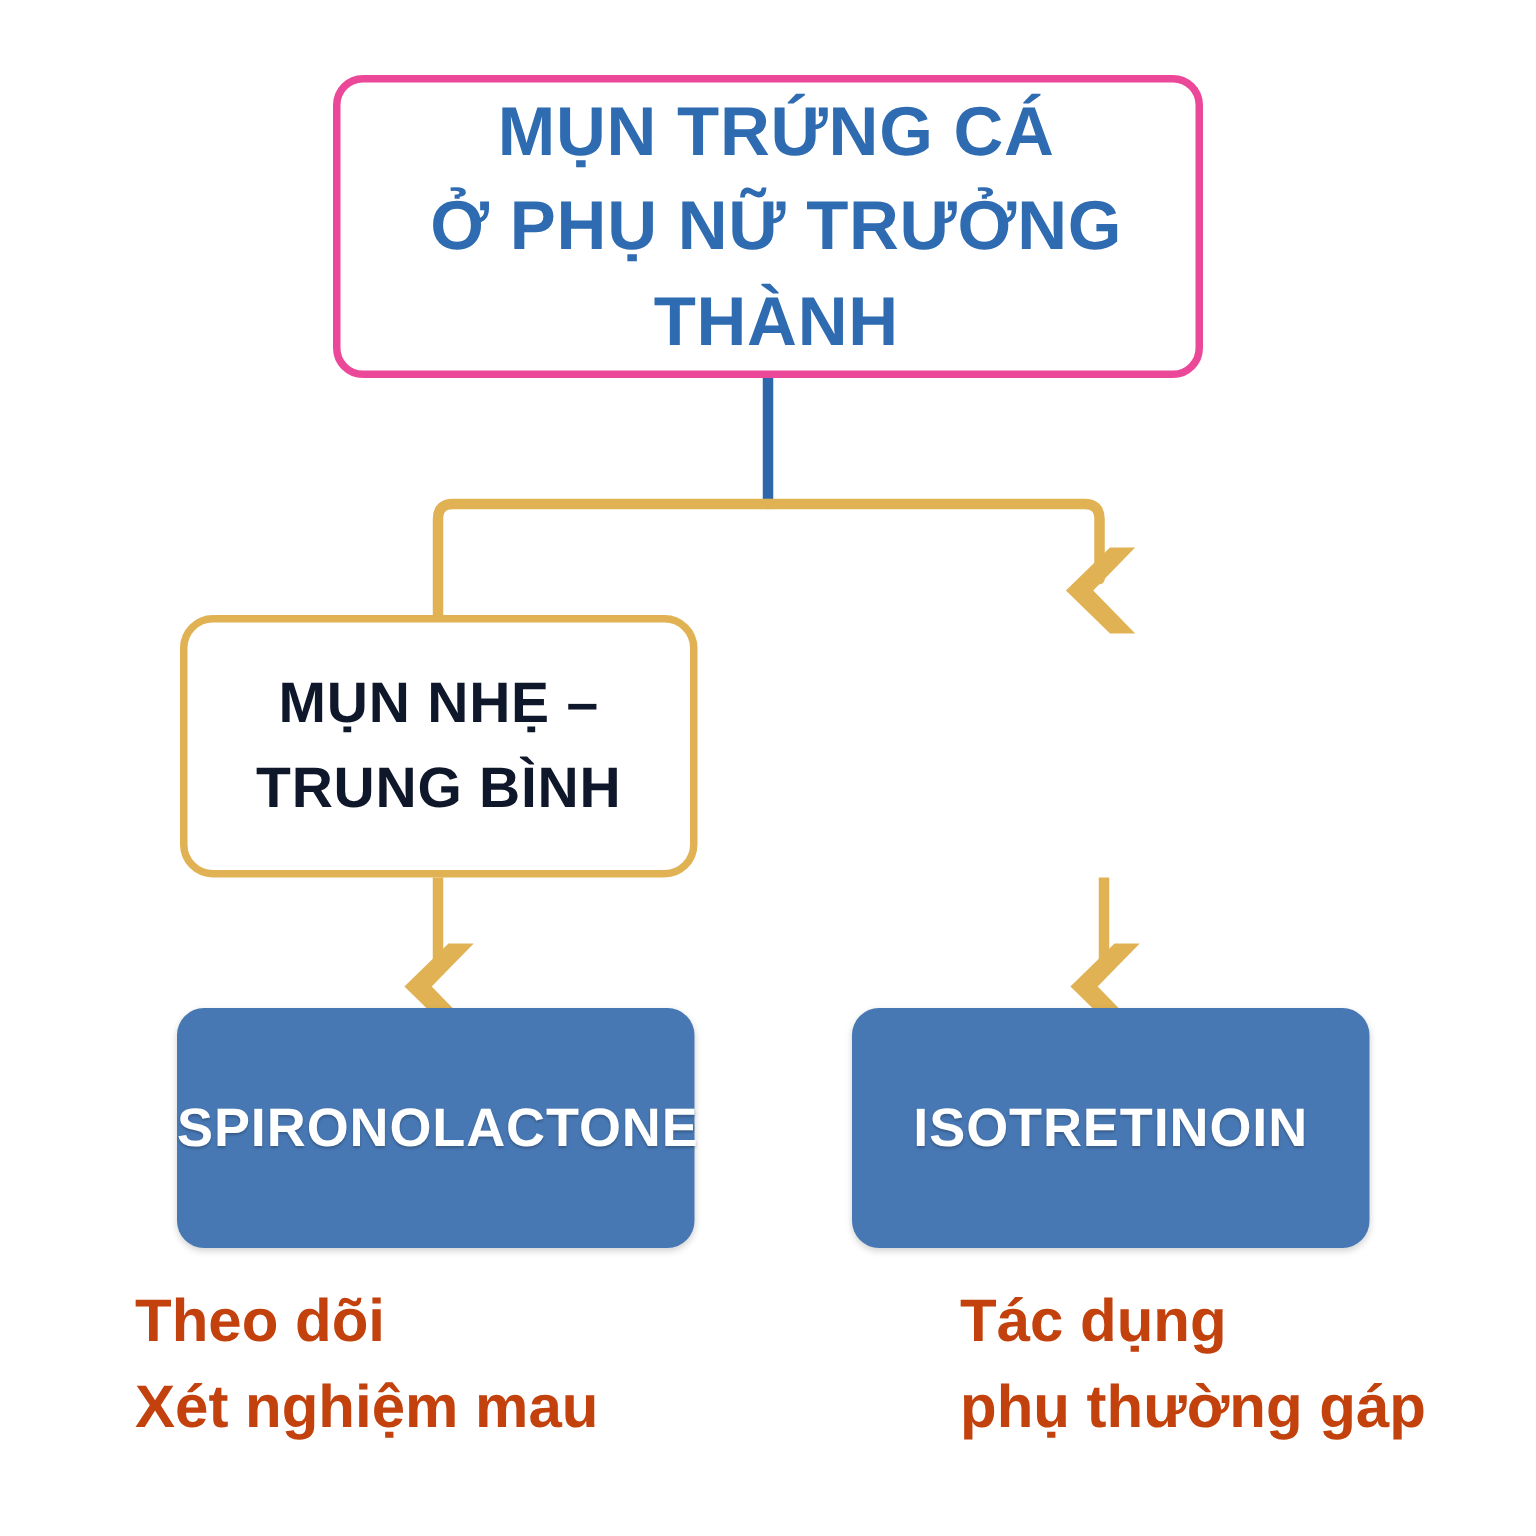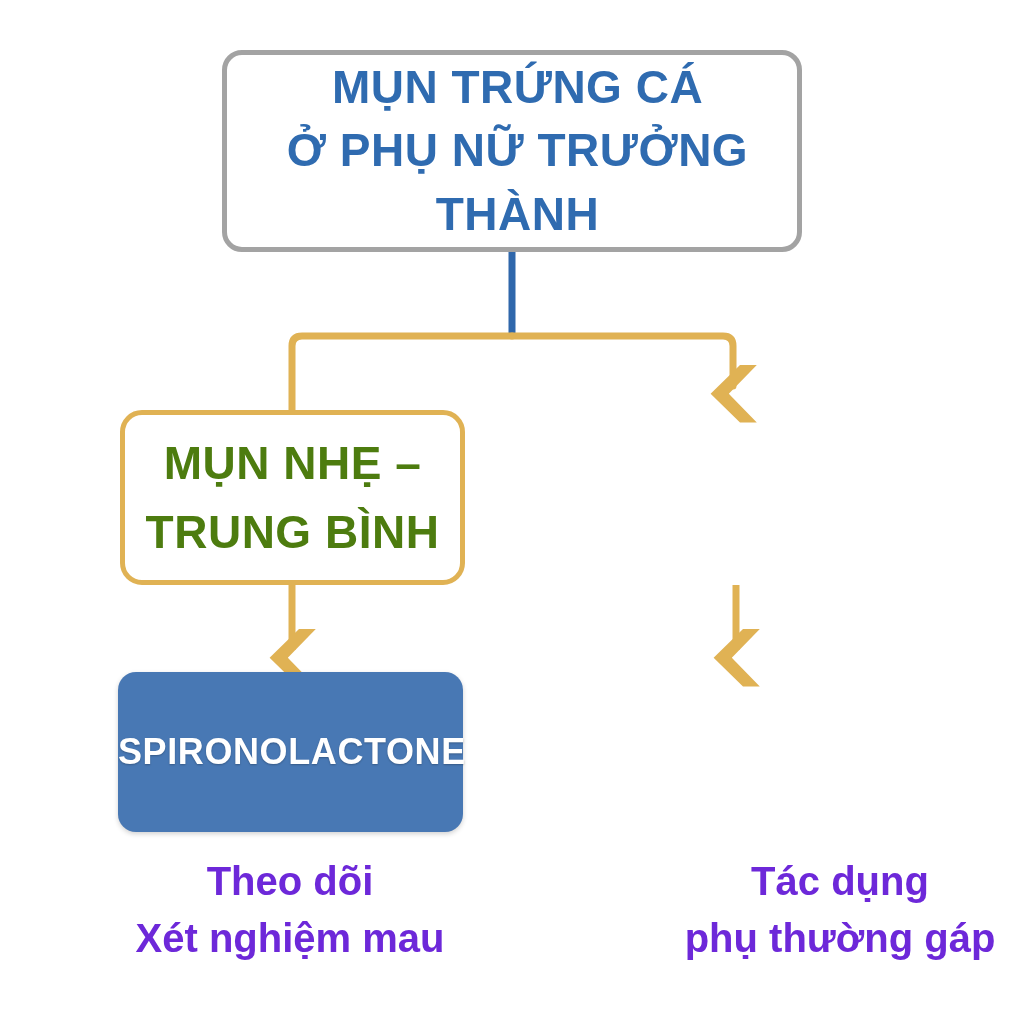--- a/index.html
+++ b/index.html
@@ -41,21 +41,21 @@
     width: 100%;
     white-space: pre-line;
   }
 
   
   #node-root {
     left: 222px;
     top: 50px;
     width: 580px;
     height: 202px;
-    border: 5px solid #a3a3a3;
+    border: 5px solid #ec4899;
     border-radius: 20px;
     background: #ffffff;
     padding-left: 11px;
   }
   #node-root .node-text {
     color: #2f6bb0;
     font-size: 46px;
     font-weight: 700;
     line-height: 1.38;
     letter-spacing: 0.5px;
@@ -66,22 +66,22 @@
     top: 410px;
     width: 345px;
     height: 175px;
     border: 5px solid #e0b254;
     border-radius: 22px;
     background: #ffffff;
   }
   #node-mild  { left: 120px; }
   #node-severe{ left: 570px; }
   .node-severity .node-text {
-    color: #4d7c0f;
-    font-size: 46px;
+    color: #0f172a;
+    font-size: 38px;
     font-weight: 600;
     line-height: 1.5;
     letter-spacing: 0.5px;
   }
 
   
   .node-drug {
     top: 672px;
     width: 345px;
     height: 160px;
@@ -97,22 +97,21 @@
     font-weight: 700;
     letter-spacing: 0.6px;
     text-shadow: 0 1px 2px rgba(0,0,0,0.25);
   }
 
   
   .caption {
     position: absolute;
     top: 853px;
     width: 400px;
-    text-align: center;
-    color: #6d28d9;
+    color: #c2410c;
     font-size: 40px;
     font-weight: 700;
     line-height: 1.42;
     white-space: pre-line;
   }
   #caption-left  { left: 90px; }
   #caption-right { left: 640px; }
 </style>
 </head>
 <body>
@@ -145,20 +144,23 @@
   <div class="node node-severity" id="node-mild">
     <span class="node-text">MỤN NHẸ –
 TRUNG BÌNH</span>
   </div>
 
 
   <div class="node node-drug" id="node-spironolactone">
     <span class="node-text">SPIRONOLACTONE</span>
   </div>
 
+  <div class="node node-drug" id="node-isotretinoin">
+    <span class="node-text">ISOTRETINOIN</span>
+  </div>
 
   <div class="caption" id="caption-left">Theo dõi
 Xét nghiệm mau</div>
 
   <div class="caption" id="caption-right">Tác dụng
 phụ thường gáp</div>
 
 </div>
 
 </body></html>

